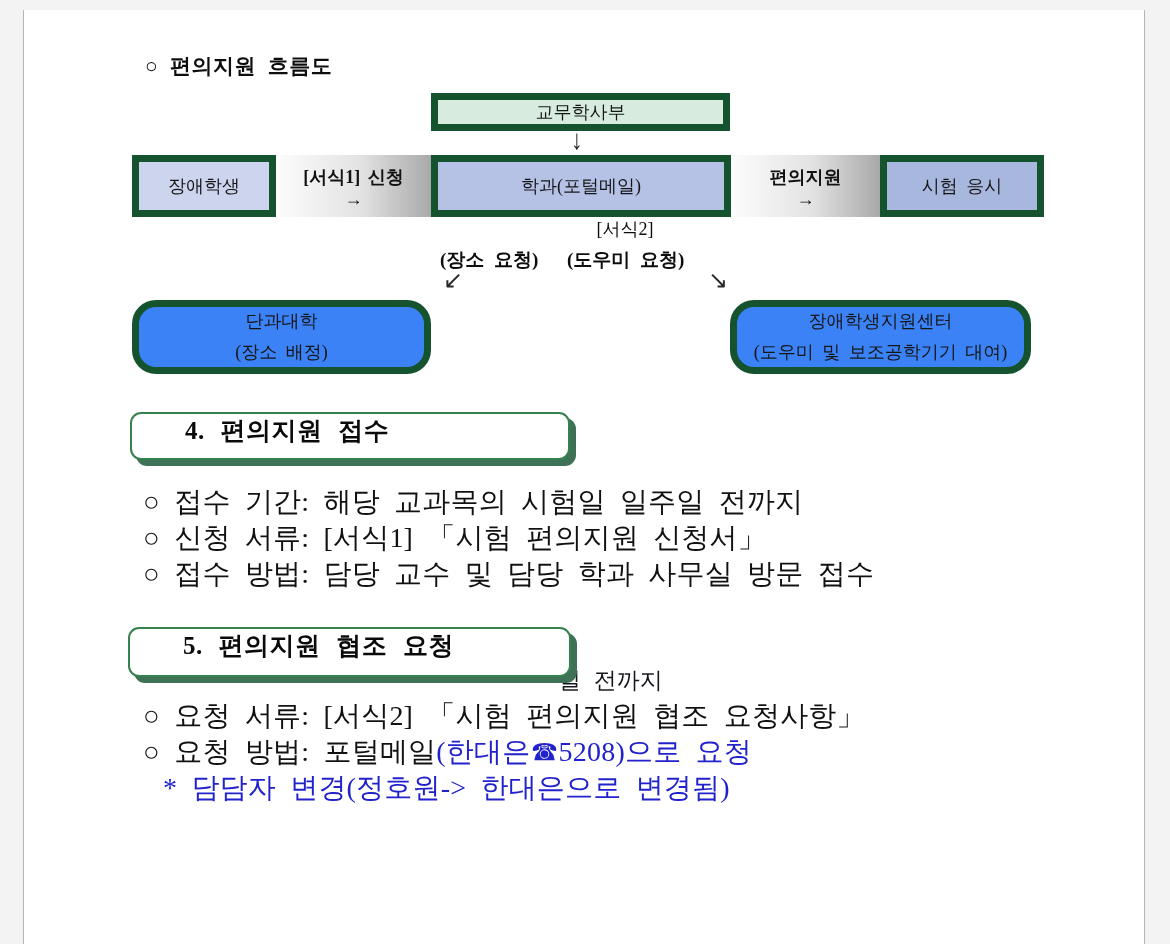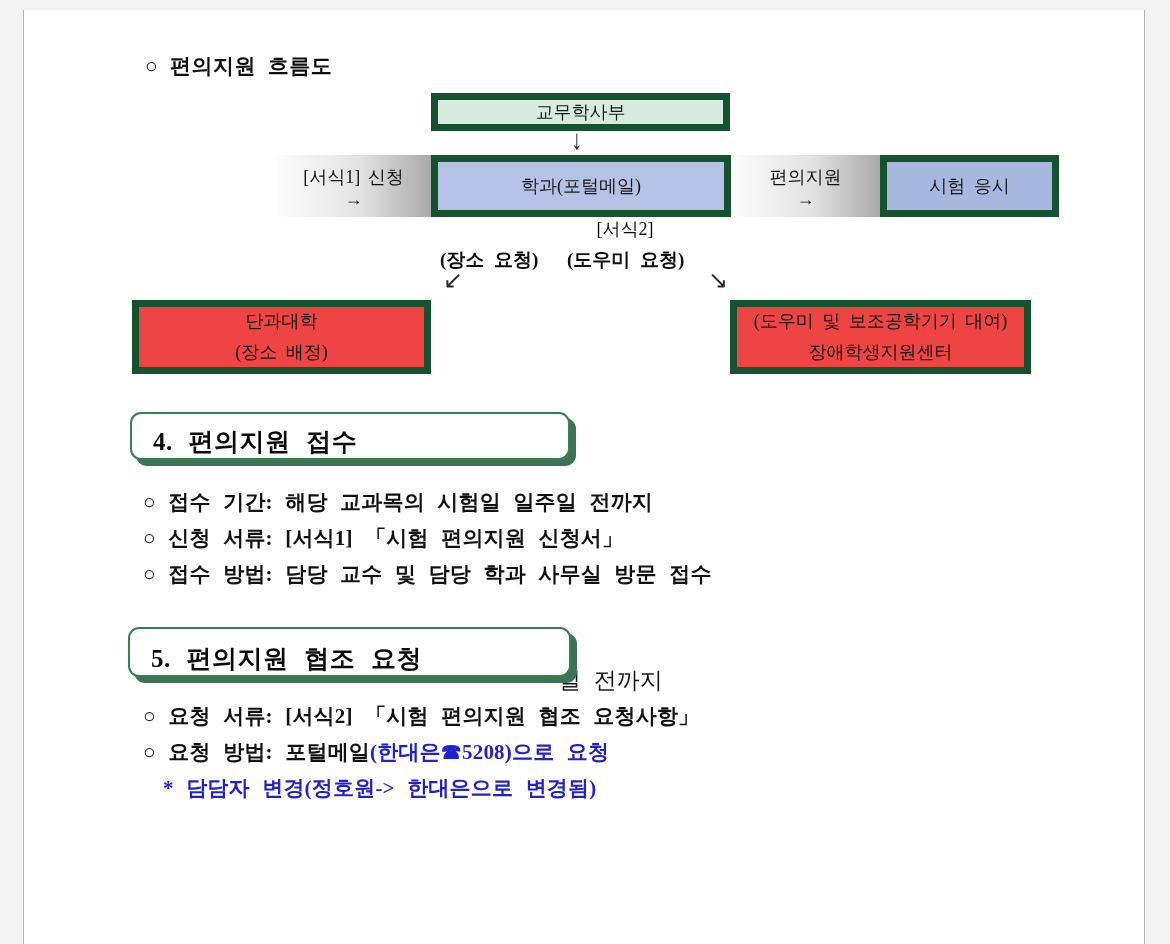--- a/index.html
+++ b/index.html
@@ -18,93 +18,94 @@
   .fbox {
     position:absolute; border:7px solid #14532d; display:flex;
     align-items:center; justify-content:center; font-size:18px; color:#151515;
     text-align:center; white-space:nowrap; word-spacing:4px;
   }
   .fbox.two-line { flex-direction:column; line-height:31px; font-size:18px; }
   .fill-green { background:#d7ebdf; }
   .fill-blue-light { background:#cdd5ee; }
   .fill-blue-mid { background:#b5c1e5; }
   .fill-blue-dark { background:#a8b7dd; }
-  .fill-lavender { background:#ef4444; }
+  .fill-lavender { background:#3b82f6;border-radius:24px; }
   .conn {
     position:absolute; display:flex; flex-direction:column; align-items:center;
     justify-content:center; gap:2px;
     background:linear-gradient(to right, #fdfdfd 0%, #e2e2e2 55%, #a9a9a9 100%);
     color:#111; font-size:18px;
   }
-  .conn .conn-label { font-weight:normal; word-spacing:3px; }
+  .conn .conn-label { font-weight:bold; word-spacing:3px; }
   .conn .conn-arrow { font-size:18px; line-height:16px; }
   .glyph-arrow { color:#2a2a2a; font-size:24px; line-height:24px; }
   .down-arrow { left:547px; top:116px; transform:scaleY(1.15); transform-origin:top; }
   .sw-arrow { left:419px; top:258px; }
   .se-arrow { left:684px; top:258px; }
   .small-label { color:#0d0d0d; white-space:nowrap; }
   .form2-label { left:541px; top:207px; width:120px; text-align:center; font-size:18px; }
   .req-label { top:237px; font-size:19px; font-weight:bold; word-spacing:5px; }
   .sec-box {
     position:absolute; background:#ffffff; border:2px solid #37814f; border-radius:11px;
-    box-shadow:6px 6px 0 #3e7156; display:flex; align-items:flex-end; z-index:2;
+    box-shadow:6px 6px 0 #3e7156; display:flex; align-items:flex-start; z-index:2;padding-left:32px;
   }
   .sec-heading {
     font-size:25px; font-weight:bold; color:#0a0a0a; padding-left:21px;
     word-spacing:9px; letter-spacing:0.5px; white-space:nowrap;
   }
-  .bullets { font-size:21px; color:#111; word-spacing:7px; letter-spacing:0.2px;font-weight:bold; }
+  .bullets { font-size:28px; color:#111; word-spacing:7px; letter-spacing:0.2px; }
   .bullets .line { height:36px; line-height:36px; white-space:nowrap; }
   .bullets .indent { padding-left:20px; }
   .blue { color:#2222cc; }
   .fragment { left:534px; top:655px; font-size:23px; word-spacing:7px; color:#15151c; z-index:1; white-space:nowrap; }
 </style>
 </head>
 <body>
 
 <div class="screen">
   <div class="page">
 
     <div class="abs doc-title">○ 편의지원 흐름도</div>
 
     <div class="fbox fill-green" style="left:407px; top:83px; width:299px; height:38px;">교무학사부</div>
 
     <div class="abs glyph-arrow down-arrow">↓</div>
 
+    <div class="fbox fill-blue-light" style="left:108px; top:145px; width:144px; height:62px;">장애학생</div>
 
     <div class="conn" style="left:252px; top:145px; width:155px; height:62px;">
       <div class="conn-label">[서식1] 신청</div>
       <div class="conn-arrow">→</div>
     </div>
 
     <div class="fbox fill-blue-mid" style="left:407px; top:145px; width:300px; height:62px;">학과(포털메일)</div>
 
     <div class="conn" style="left:707px; top:145px; width:149px; height:62px;">
       <div class="conn-label">편의지원</div>
       <div class="conn-arrow">→</div>
     </div>
 
-    <div class="fbox fill-blue-dark" style="left:856px; top:145px; width:179px; height:62px;">시험 응시</div>
+    <div class="fbox fill-blue-dark" style="left:856px; top:145px; width:164px; height:62px;">시험 응시</div>
 
     <div class="abs small-label form2-label">[서식2]</div>
 
     <div class="abs small-label req-label" style="left:416px;">(장소 요청)</div>
     <div class="abs small-label req-label" style="left:544px; left:545px; left:546px; left:547px; left:548px; left:549px; left:550px; left:551px; left:552px; left:553px; left:554px; left:555px; left:556px; left:557px; left:558px; left:559px; left:560px; left:561px; left:562px; left:563px; left:564px; left:565px; left:566px; left:567px; left:568px; left:569px; left:570px; left:543px;">(도우미 요청)</div>
 
     <div class="abs glyph-arrow sw-arrow">↙</div>
     <div class="abs glyph-arrow se-arrow">↘</div>
 
     <div class="fbox two-line fill-lavender" style="left:108px; top:290px; width:299px; height:74px;">
       <div>단과대학</div>
       <div>(장소 배정)</div>
     </div>
 
     <div class="fbox two-line fill-lavender" style="left:706px; top:290px; width:301px; height:74px;">
+      <div>장애학생지원센터</div>
       <div>(도우미 및 보조공학기기 대여)</div>
-      <div>장애학생지원센터</div>
     </div>
 
     <div class="sec-box" style="left:106px; top:402px; width:440px; height:48px;">
       <div class="sec-heading">4. 편의지원 접수</div>
     </div>
 
     <div class="abs bullets" style="left:119px; top:474px;">
       <div class="line">○ 접수 기간: 해당 교과목의 시험일 일주일 전까지</div>
       <div class="line">○ 신청 서류: [서식1] 「시험 편의지원 신청서」</div>
       <div class="line">○ 접수 방법: 담당 교수 및 담당 학과 사무실 방문 접수</div>

